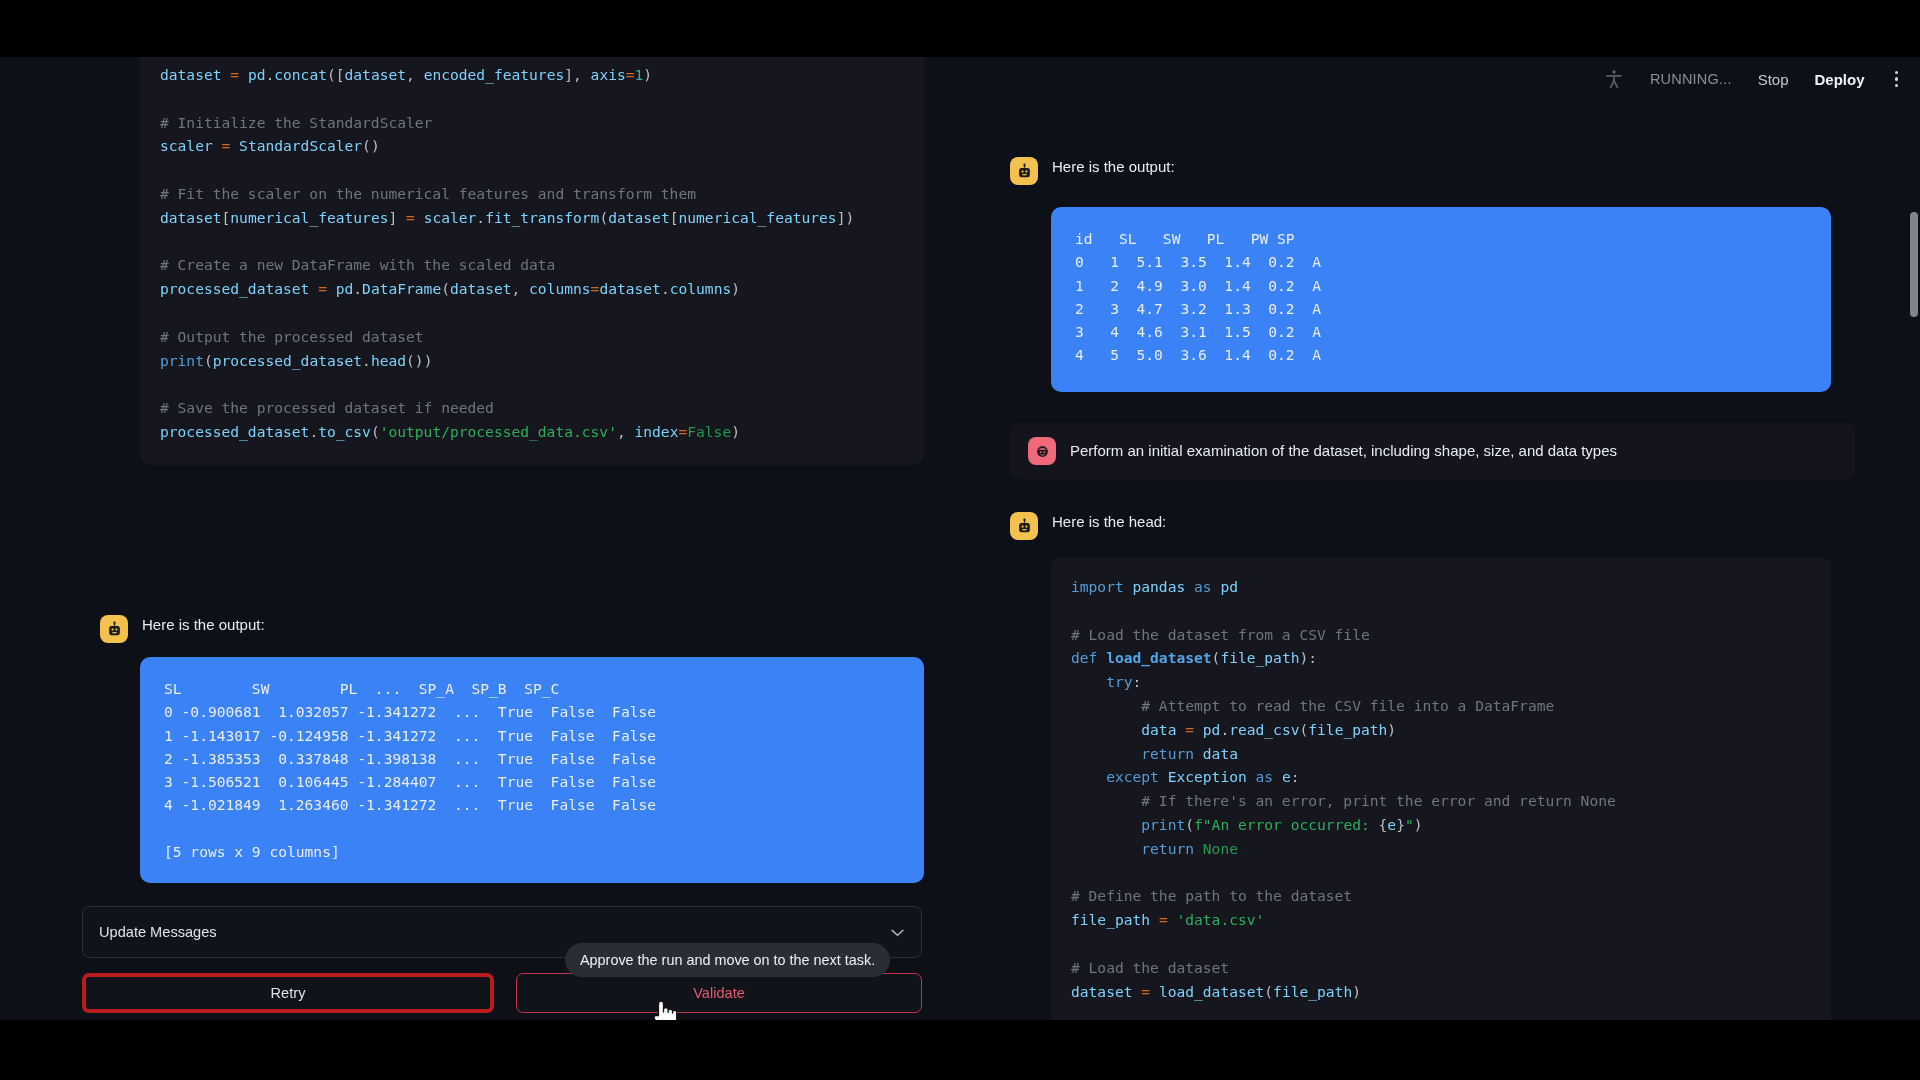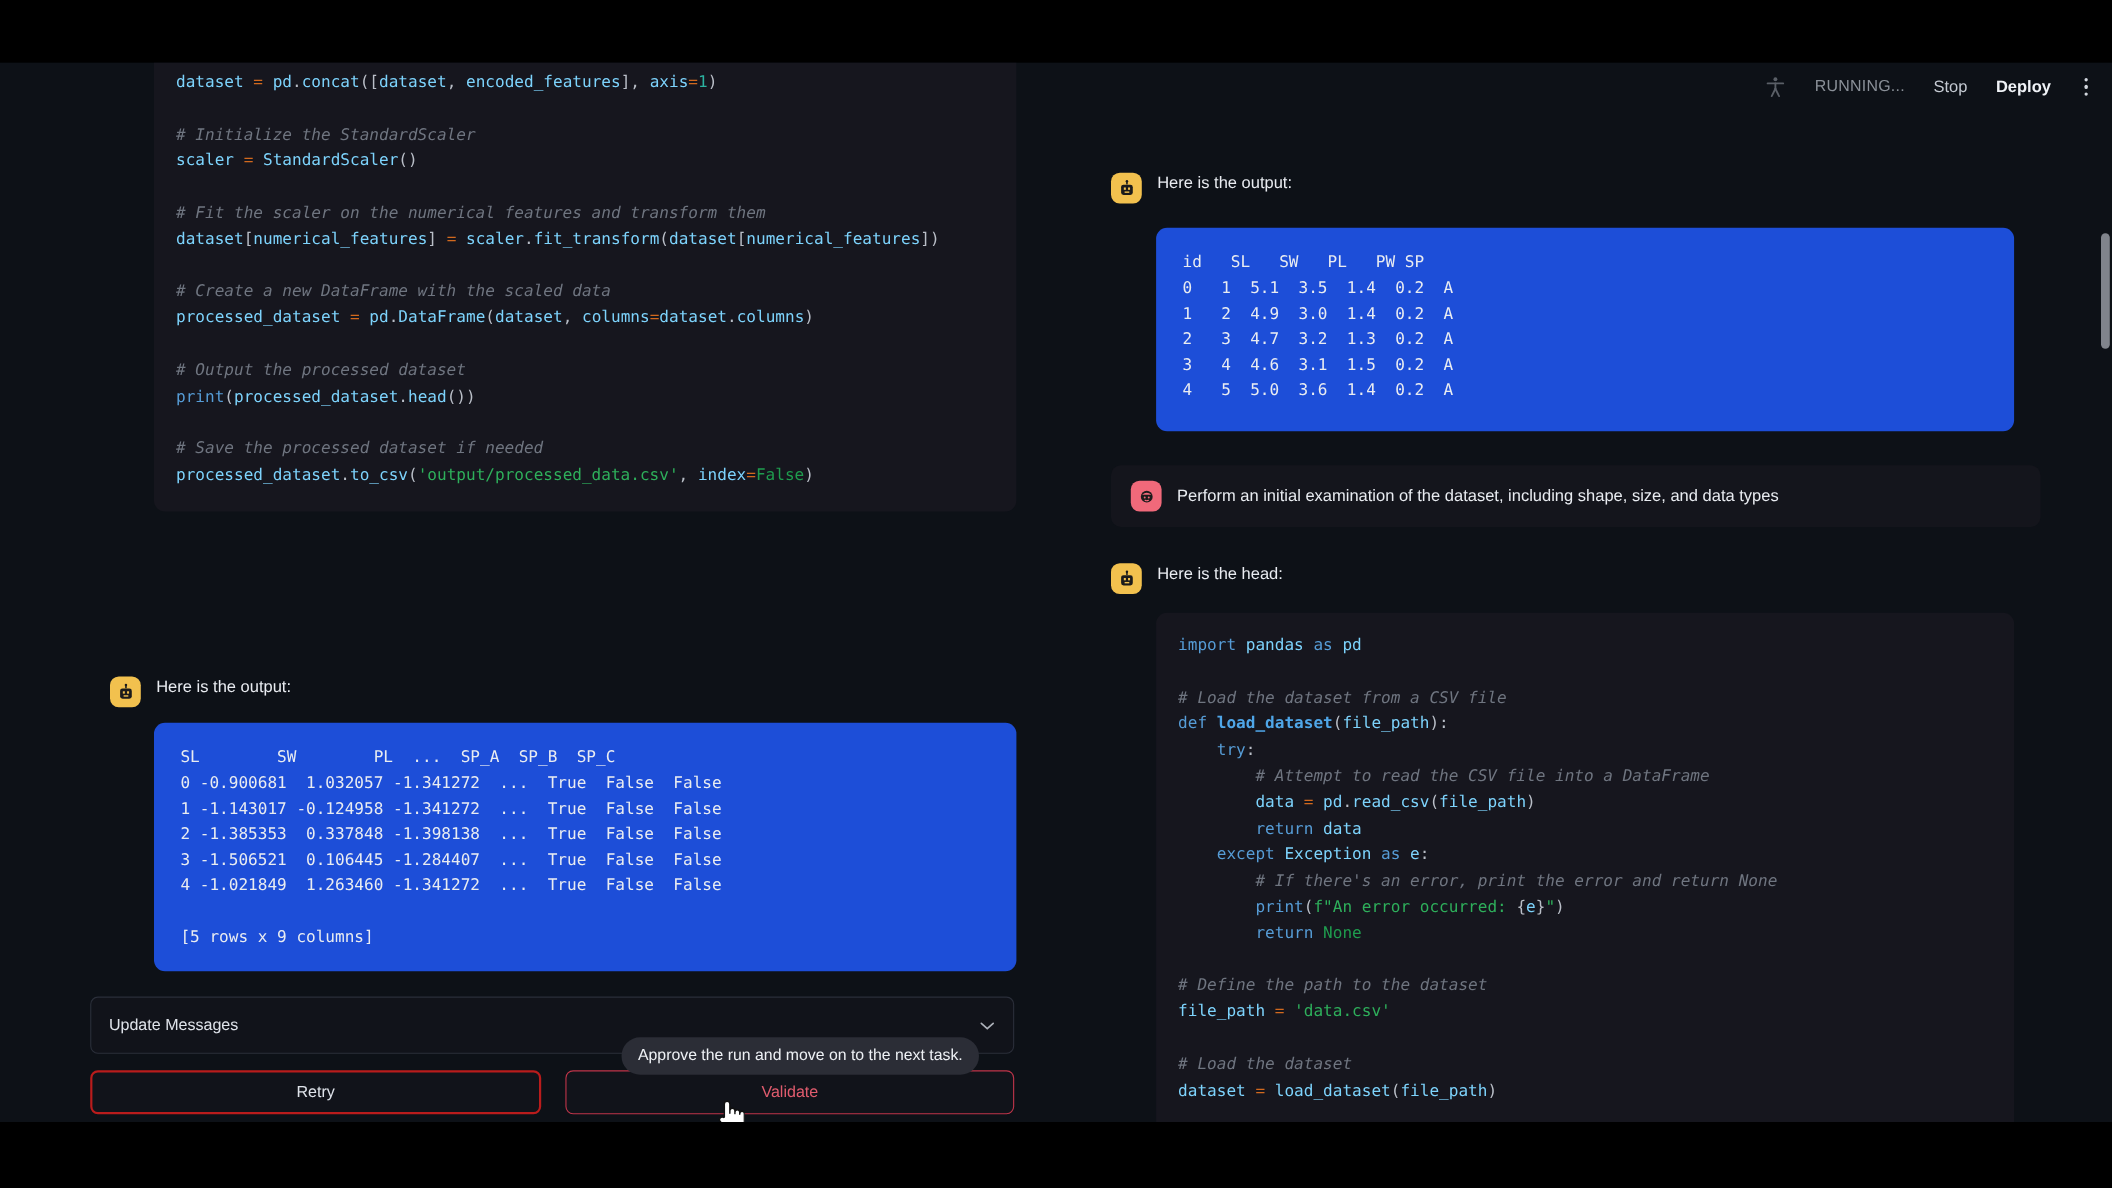--- a/index.html
+++ b/index.html
@@ -52,21 +52,21 @@
     font-family: "DejaVu Sans Mono", monospace;
     font-size: 14.6px;
     line-height: 23.8px;
     color: #e6e6e6;
     white-space: pre;
     overflow: hidden;
   }
   .code-card.flush-top { border-radius: 0 0 10px 10px; }
   .tok-kw   { color: #569cd6; }
   .tok-fn   { color: #4fa6e8; font-weight: bold; }
-  .tok-cm   { color: #6f7580; font-style: italic; }
+  .tok-cm   { color: #6f7580; }
   .tok-str  { color: #2eaf5b; }
   .tok-num  { color: #2bb2a0; }
   .tok-op   { color: #d2691e; }
   .tok-cn   { color: #1f9c4e; }
   .tok-id   { color: #7dd3fc; }
   .tok-pn   { color: #b9bec7; }
 
   
   .msg-row { display: flex; align-items: flex-start; gap: 14px; }
   .msg-bubble {
@@ -76,21 +76,21 @@
   .avatar {
     width: 28px; height: 28px; border-radius: 8px;
     flex: 0 0 28px; display: flex; align-items: center; justify-content: center;
   }
   .avatar.bot { background: #f2c14e; }
   .avatar.user { background: #f0697a; }
   .msg-text { color: #e9ecf1; font-size: 15px; line-height: 20px; }
 
   
   .out-card {
-    background: #1d4ed8; border-radius: 10px;
+    background: #3b82f6; border-radius: 10px;
     padding: 20px 24px;
     font-family: "DejaVu Sans Mono", monospace;
     font-size: 14.6px; line-height: 23.3px;
     color: #e9ecf1; white-space: pre;
   }
 
   
   .controls { position: absolute; left: 82px; top: 849px; width: 840px; }
   .select-box {
     height: 52px; border: 1px solid #2b2f3a; border-radius: 7px;
@@ -98,21 +98,21 @@
     padding: 12px 16px; justify-content: space-between; cursor: pointer;
   }
   .select-label { color: #dfe3ea; font-size: 14.6px; }
   .chev { width: 15px; height: 9px; opacity: .82; }
   .btn-row { display: flex; gap: 22px; margin-top: 15px; }
   .btn {
     flex: 1 1 0; height: 40px; border-radius: 7px;
     display: flex; align-items: center; justify-content: center;
     font-size: 14.6px; cursor: pointer; background: #11131a;
   }
-  .btn.retry { border: 2px solid #b91c1c; color: #dfe3ea; }
+  .btn.retry { border: 4px solid #b91c1c; color: #dfe3ea; }
   .btn.validate { border: 1px solid #c0354a; color: #e05c6e; }
 
   .tooltip {
     position: absolute; left: 565px; top: 886px;
     background: #2b2d36; color: #eef1f5;
     font-size: 14.4px; padding: 9px 15px; border-radius: 17px;
     white-space: nowrap; z-index: 60;
   }
 
   .cursor { position: absolute; left: 651px; top: 941px; z-index: 70; }

